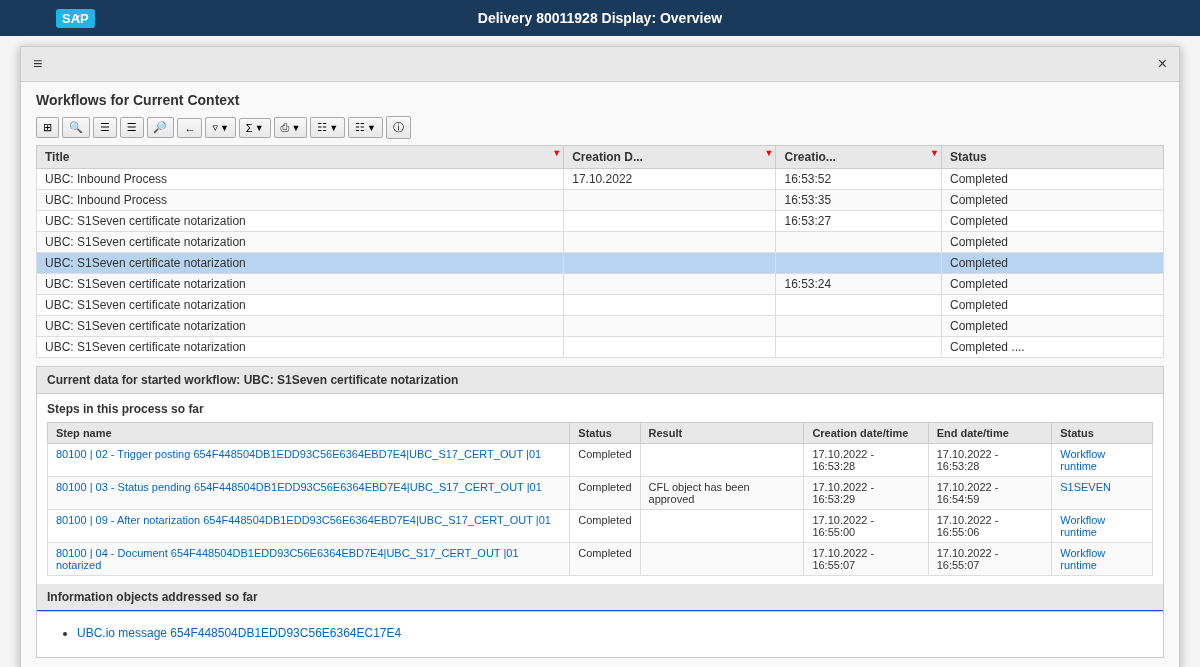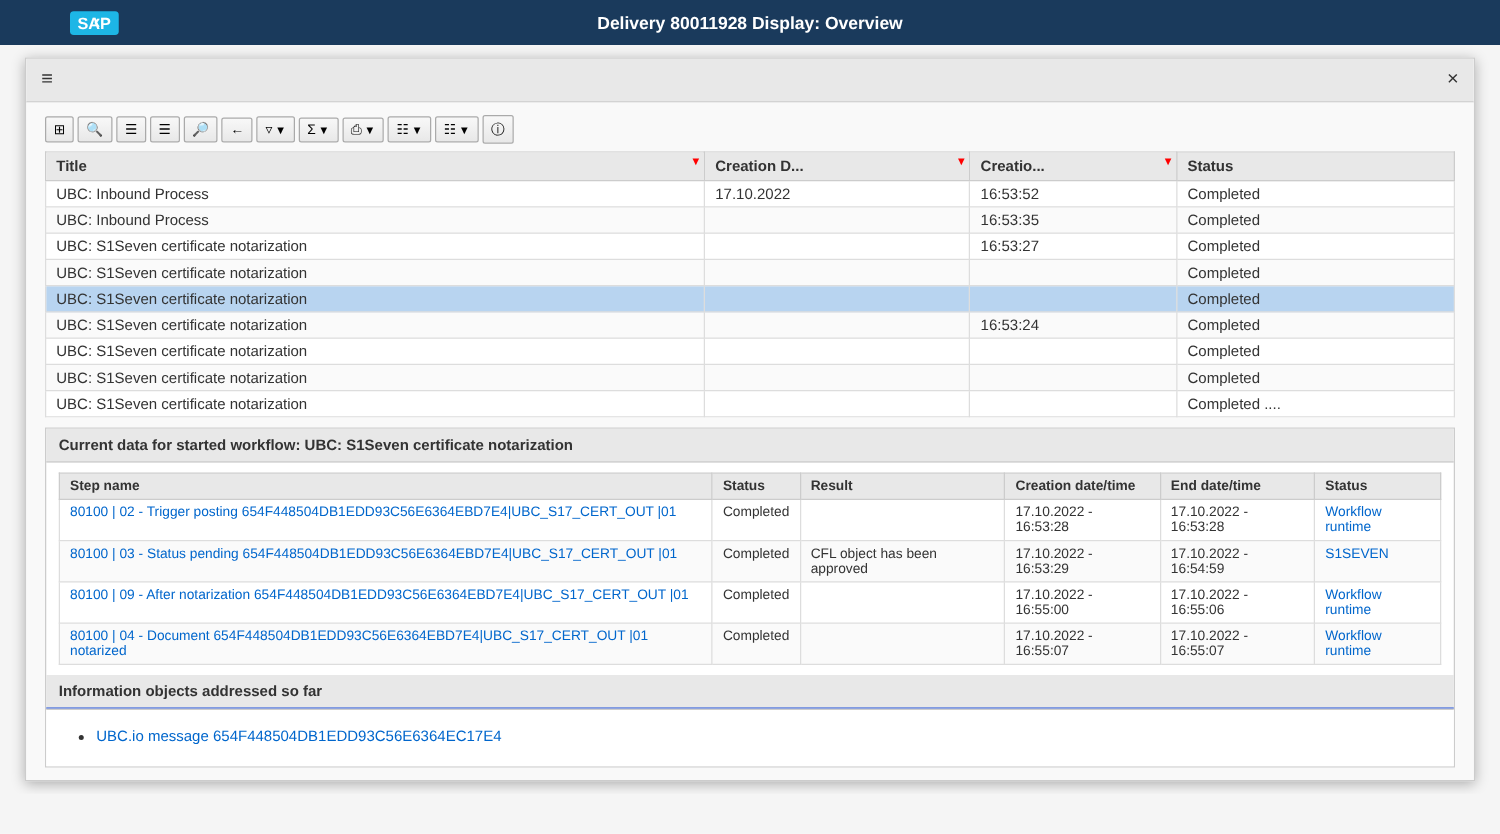--- a/index.html
+++ b/index.html
@@ -218,20 +218,21 @@
 </div>
 
 <div class="modal-container">
 
   <div class="modal-header">
     <span class="hamburger">≡</span>
     <span class="close-btn">×</span>
   </div>
 
   <div class="modal-body">
+    <div class="section-title">Workflows for Current Context</div>
 
     <div class="toolbar">
       <button class="toolbar-btn">⊞</button>
       <button class="toolbar-btn">🔍</button>
       <button class="toolbar-btn">☰</button>
       <button class="toolbar-btn">☰</button>
       <button class="toolbar-btn">🔎</button>
       <button class="toolbar-btn">←</button>
       <button class="toolbar-btn">▿ <span style="font-size:9px;">▼</span></button>
       <button class="toolbar-btn">Σ <span style="font-size:9px;">▼</span></button>
@@ -313,20 +314,21 @@
     <td>Completed ....</td>
   </tr>
           </tbody>
       </table>
     </div>
 
     <div class="current-workflow">
       <div class="current-workflow-header">Current data for started workflow: UBC: S1Seven certificate notarization</div>
 
       <div class="steps-section">
+        <div class="steps-title">Steps in this process so far</div>
         <table class="steps-table">
           <thead>
             <tr>
               <th>Step name</th>
               <th>Status</th>
               <th>Result</th>
               <th>Creation date/time</th>
               <th>End date/time</th>
               <th>Status</th>
             </tr>

